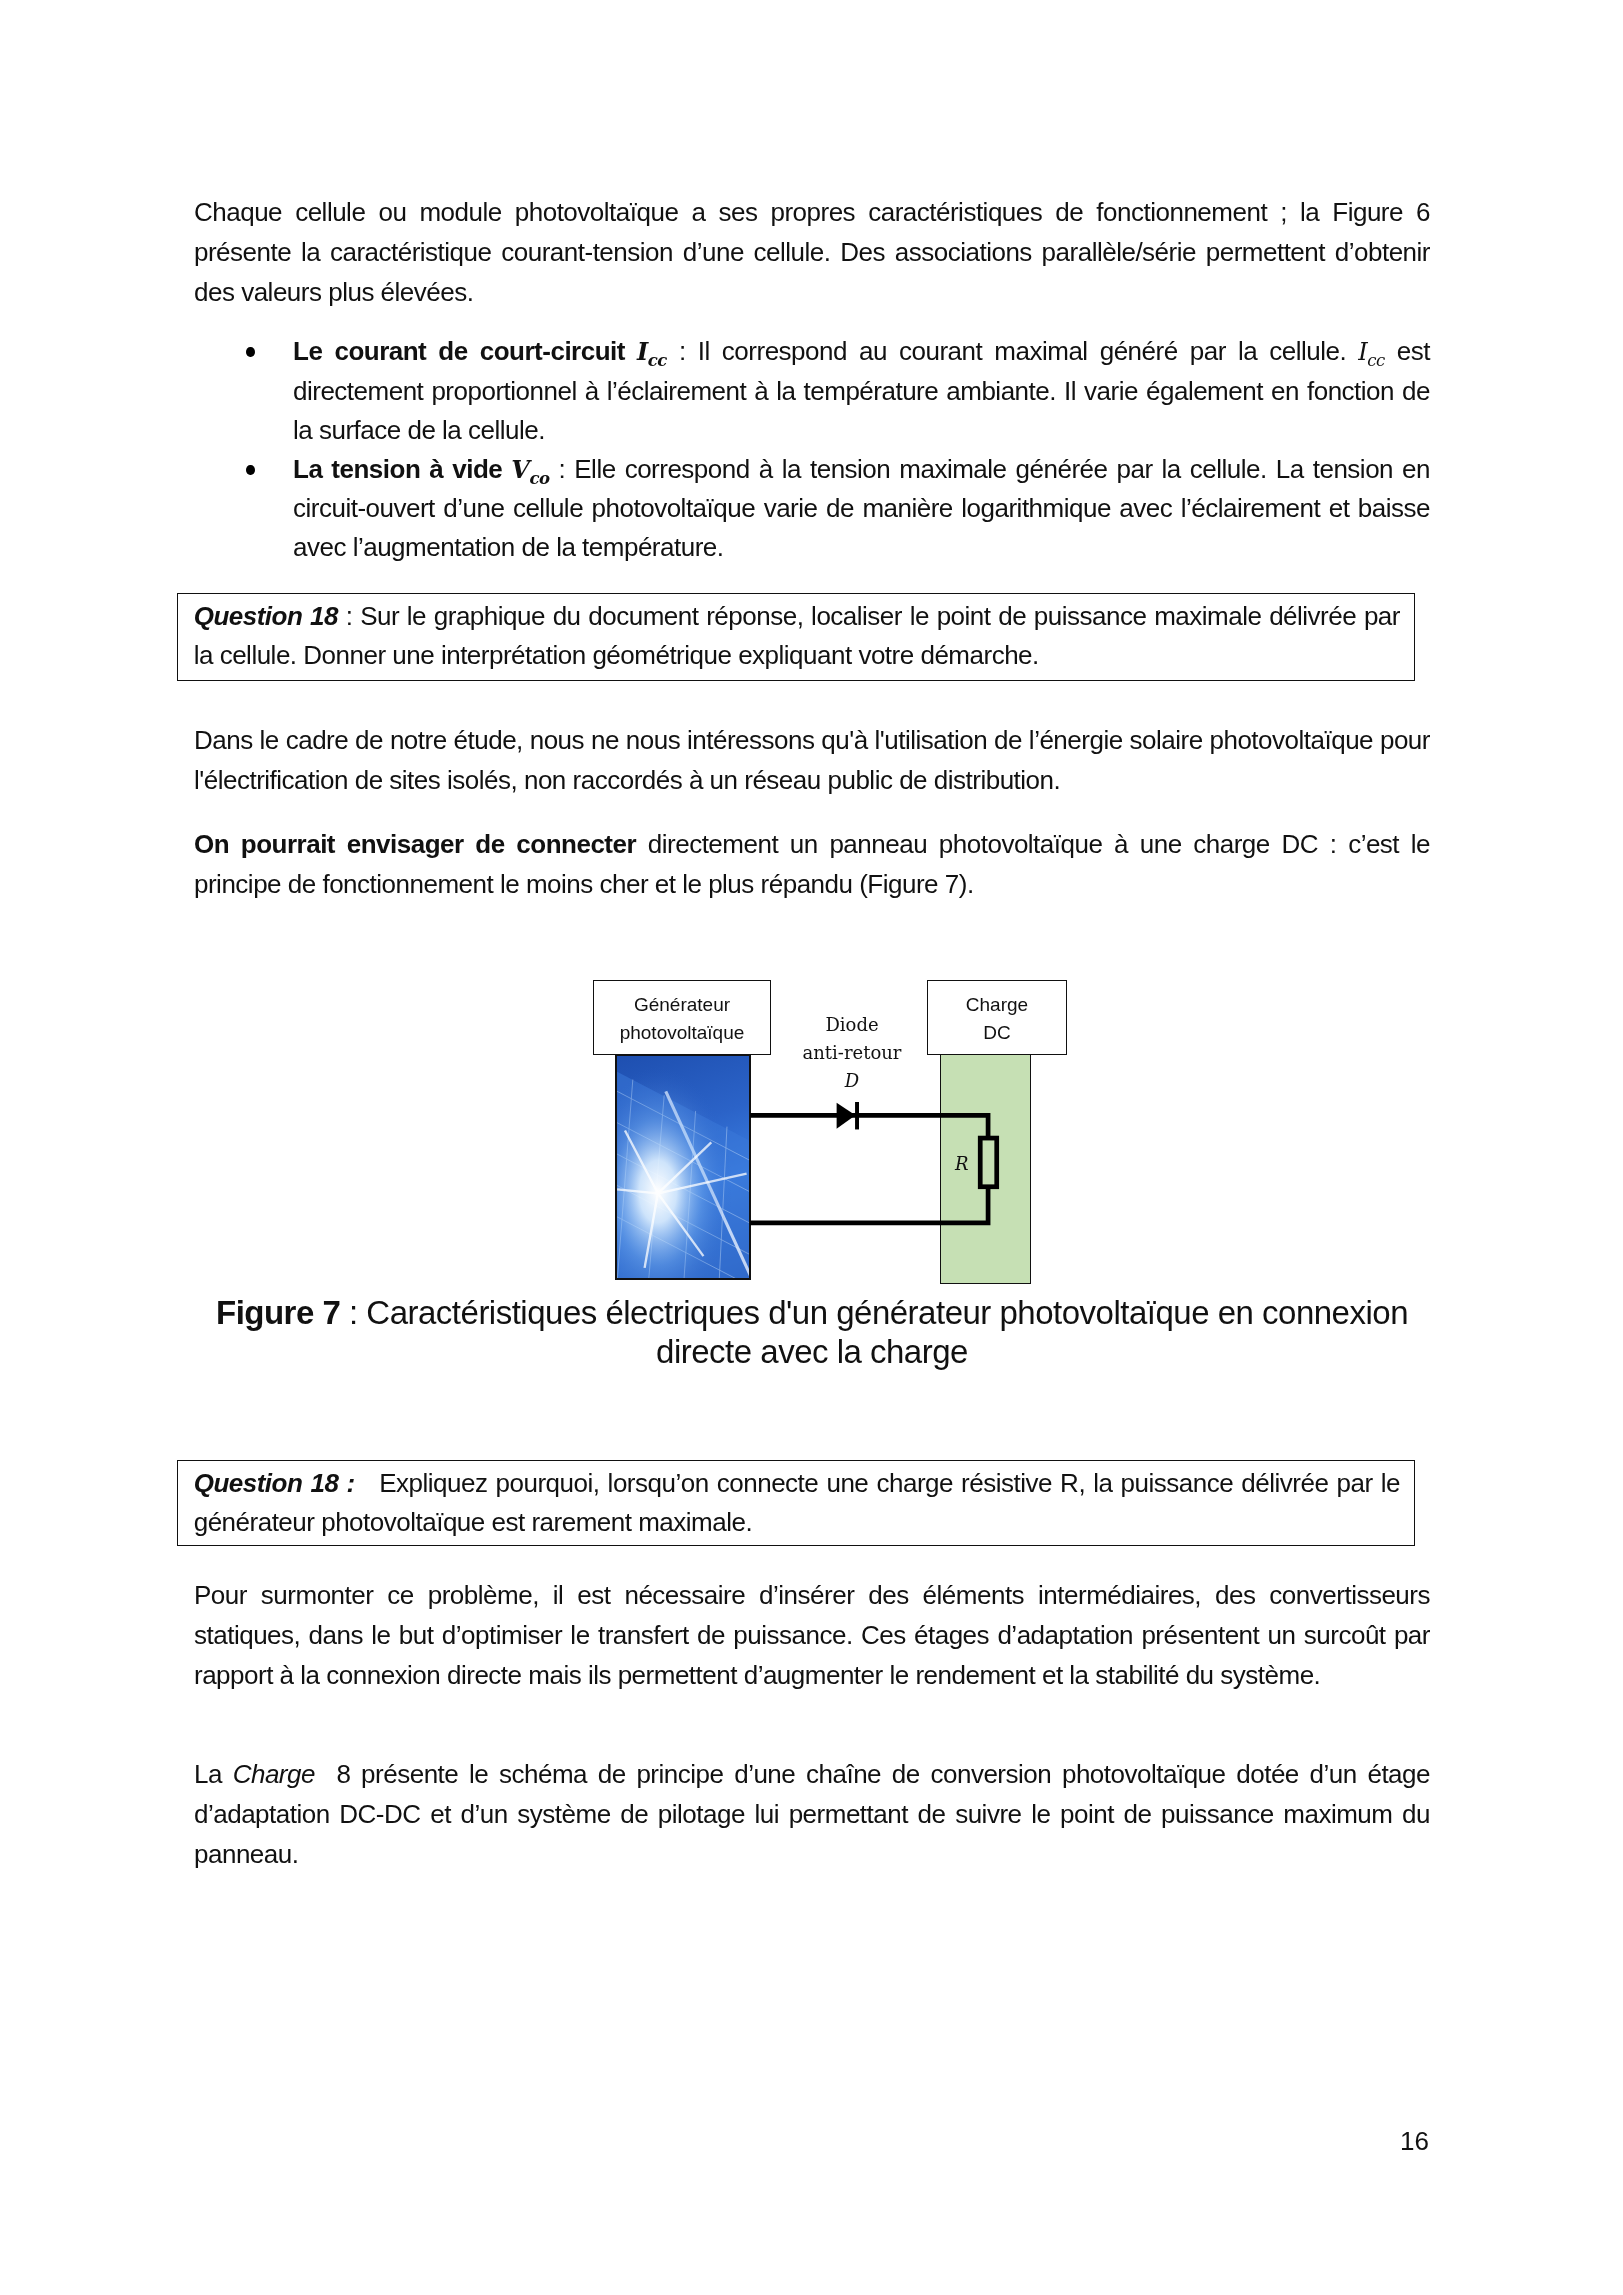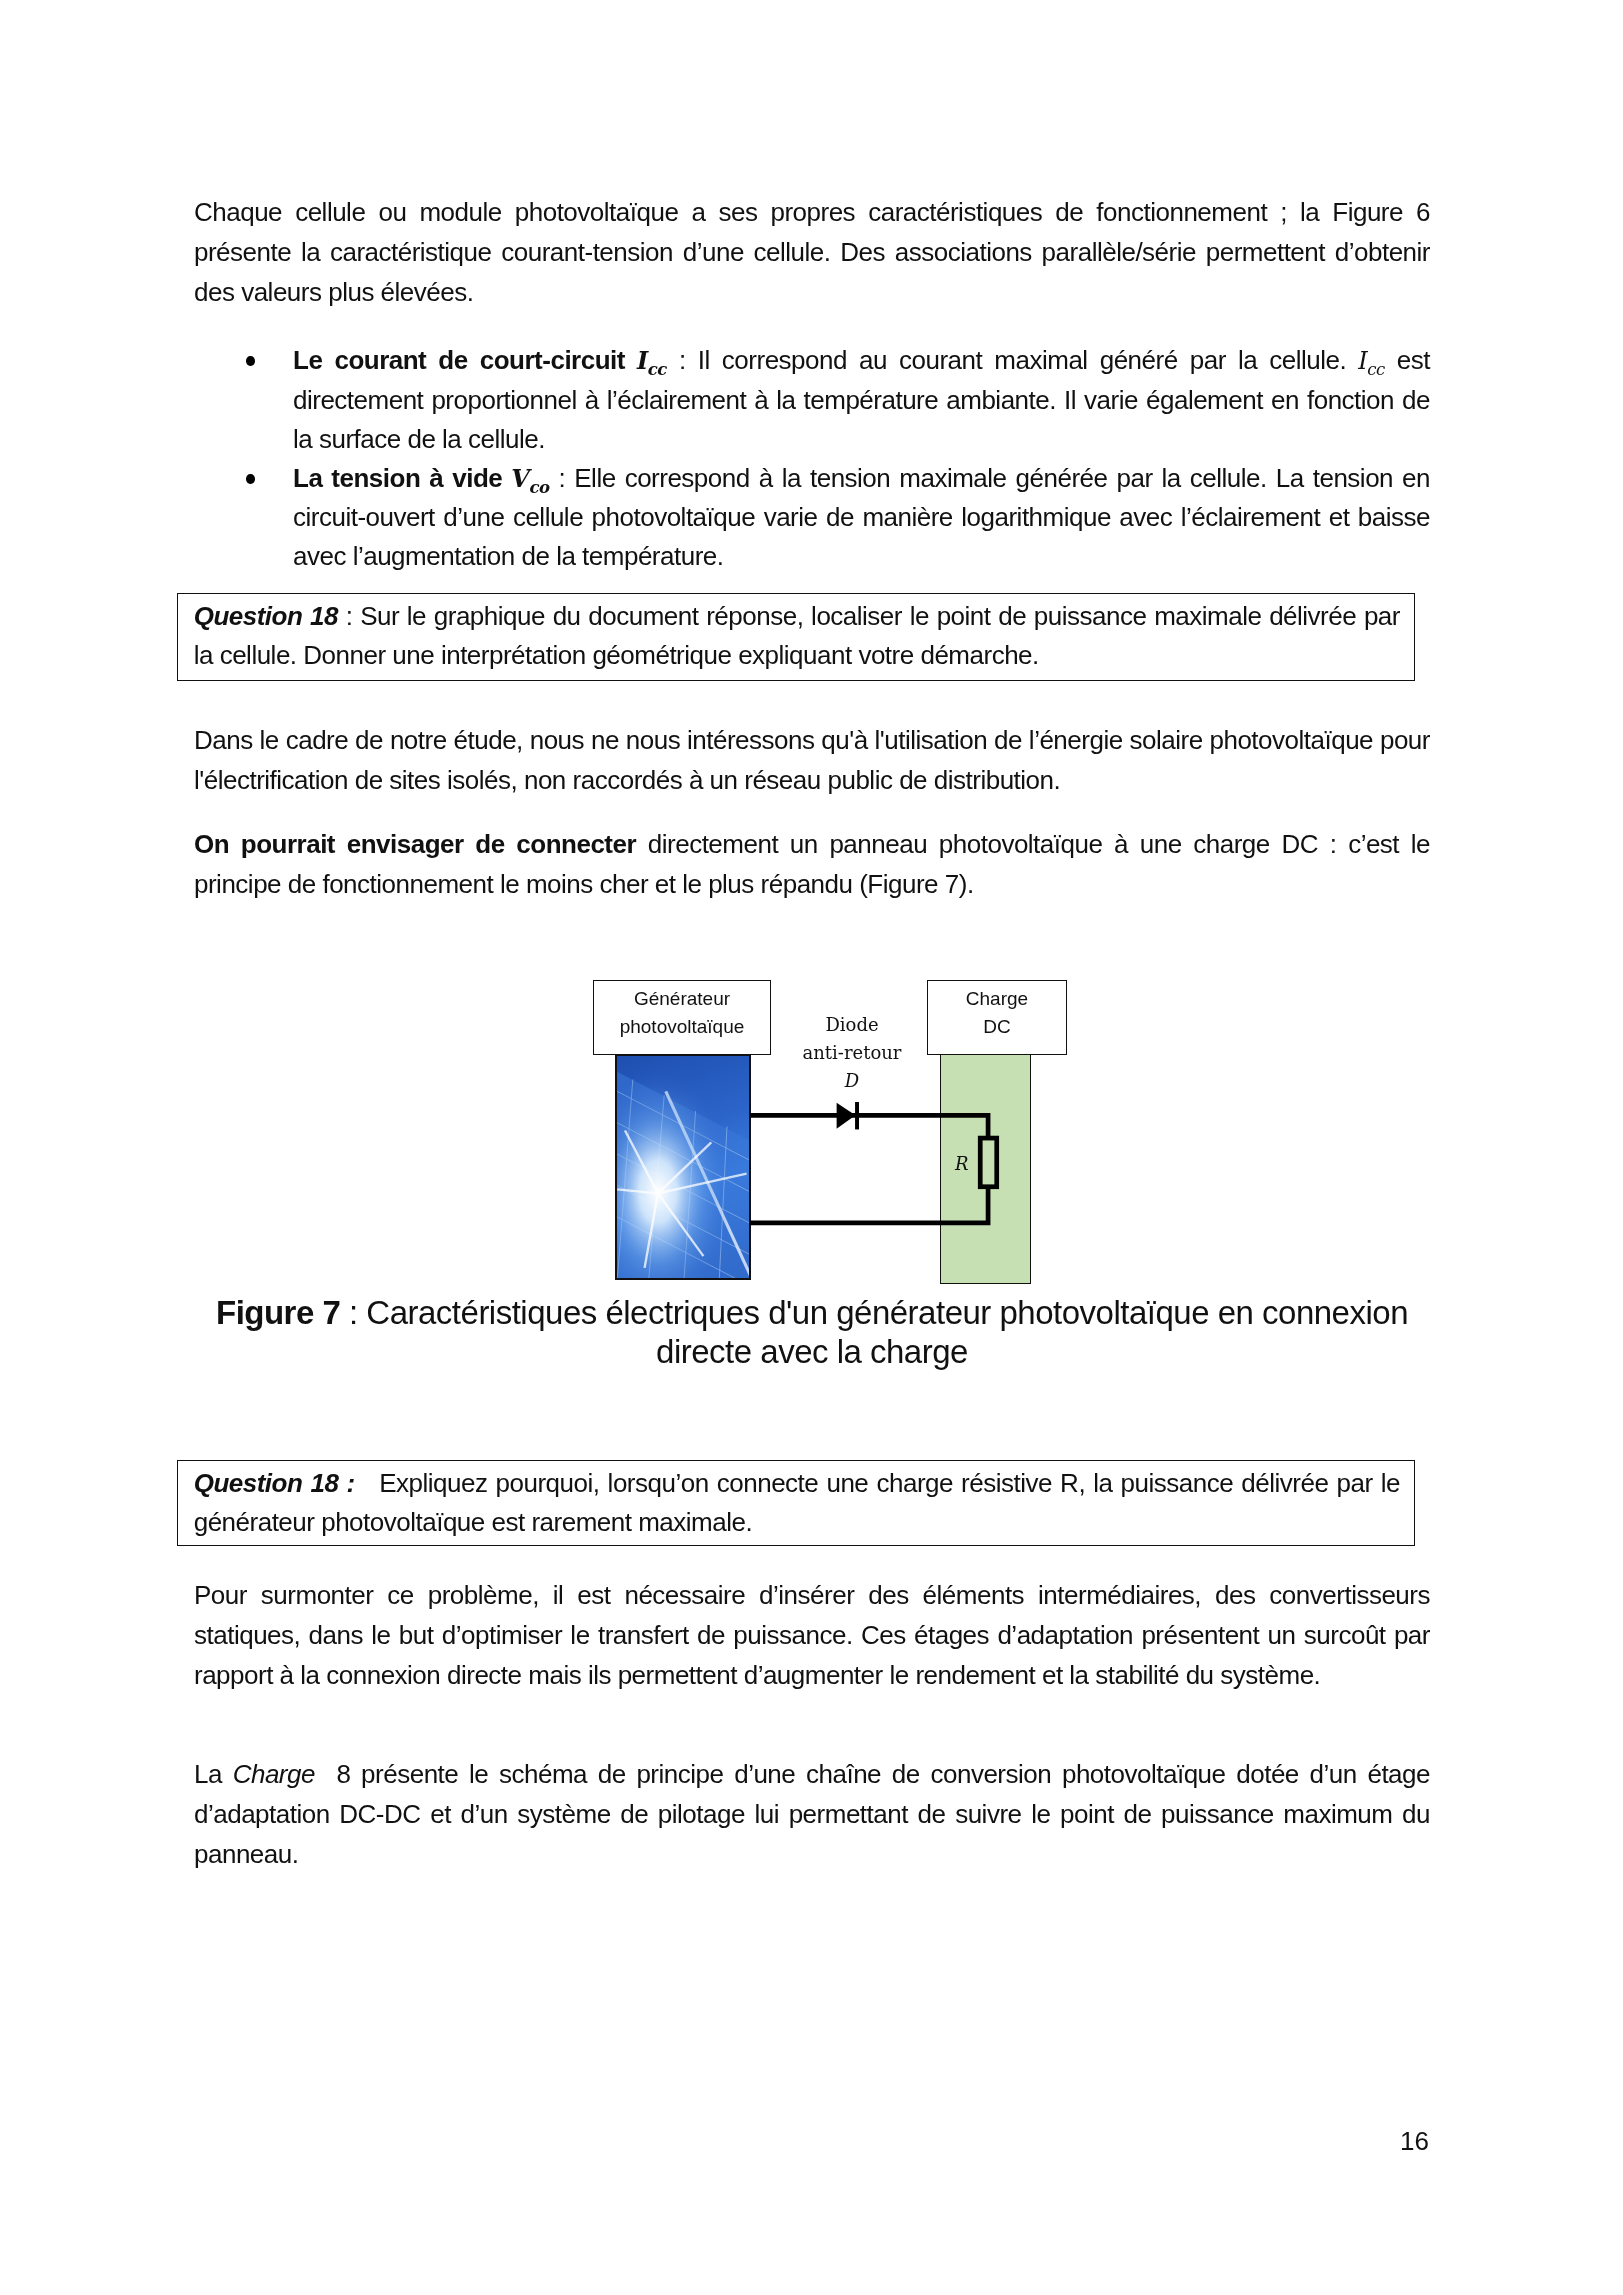--- a/index.html
+++ b/index.html
@@ -20,37 +20,37 @@
   .qbox { position: absolute; left: 177px; width: 1238px; border: 1.6px solid #111; box-sizing: border-box;
           padding: 3.1px 14px 0 15.7px; font-size: 26px; line-height: 39px; text-align: justify;
           letter-spacing: -0.5px; }
   .qlabel { font-weight: bold; font-style: italic; }
   .caption { position: absolute; left: 194px; width: 1236px; text-align: center; font-size: 33px;
              line-height: 39px; letter-spacing: -0.5px; }
   .pagenum { position: absolute; left: 1400px; top: 2126px; font-size: 26px; }
   
   .fig { position: absolute; left: 0; top: 0; width: 1623px; height: 2295px; pointer-events: none; }
   .lbox { position: absolute; background: #fff; border: 1.6px solid #111; box-sizing: border-box;
-          text-align: center; font-size: 19px; line-height: 28px; padding-top: 4px; }
+          text-align: center; font-size: 19px; line-height: 28px; padding-top: 10px; }
   .serif-lbl { position: absolute; font-family: "DejaVu Serif", serif; font-size: 18px; line-height: 28px;
                text-align: center; }
   .panel { position: absolute; left: 615px; top: 1054px; width: 136px; height: 226px;
            border: 2.4px solid #111; box-sizing: border-box; overflow: hidden;
            background: linear-gradient(160deg, #1e4fb0 0%, #2b63c8 35%, #3a7de0 60%, #2458b8 100%); }
   .green { position: absolute; left: 940px; top: 1054px; width: 91px; height: 230px;
            background: #c6e0b4; border: 1.6px solid #111; box-sizing: border-box; border-top: none; }
 </style>
 </head>
 <body>
 
 <div class="p" style="top:192px;">
   <span>Chaque cellule ou module photovoltaïque a ses propres caractéristiques de fonctionnement ; la Figure 6 présente la caractéristique courant-tension d’une cellule. Des associations parallèle/série permettent d’obtenir des valeurs plus élevées.</span>
 </div>
 
-<ul class="bullets" style="top:341px;">
+<ul class="bullets" style="top:332px;">
   <li>
     <span class="dot"></span>
     <span class="b">Le courant de court-circuit</span>
     <span class="math"><span>I</span><sub>cc</sub></span><span> : Il correspond au courant maximal généré par la cellule. </span><span class="math-n"><span>I</span><sub>cc</sub></span><span> est directement proportionnel à l’éclairement à la température ambiante. Il varie également en fonction de la surface de la cellule.</span>
   </li>
   <li>
     <span class="dot"></span>
     <span class="b">La tension à vide</span>
     <span class="math"><span>V</span><sub>co</sub></span><span> : Elle correspond à la tension maximale générée par la cellule. La tension en circuit-ouvert d’une cellule photovoltaïque varie de manière logarithmique avec l’éclairement et baisse avec l’augmentation de la température.</span>
   </li>

